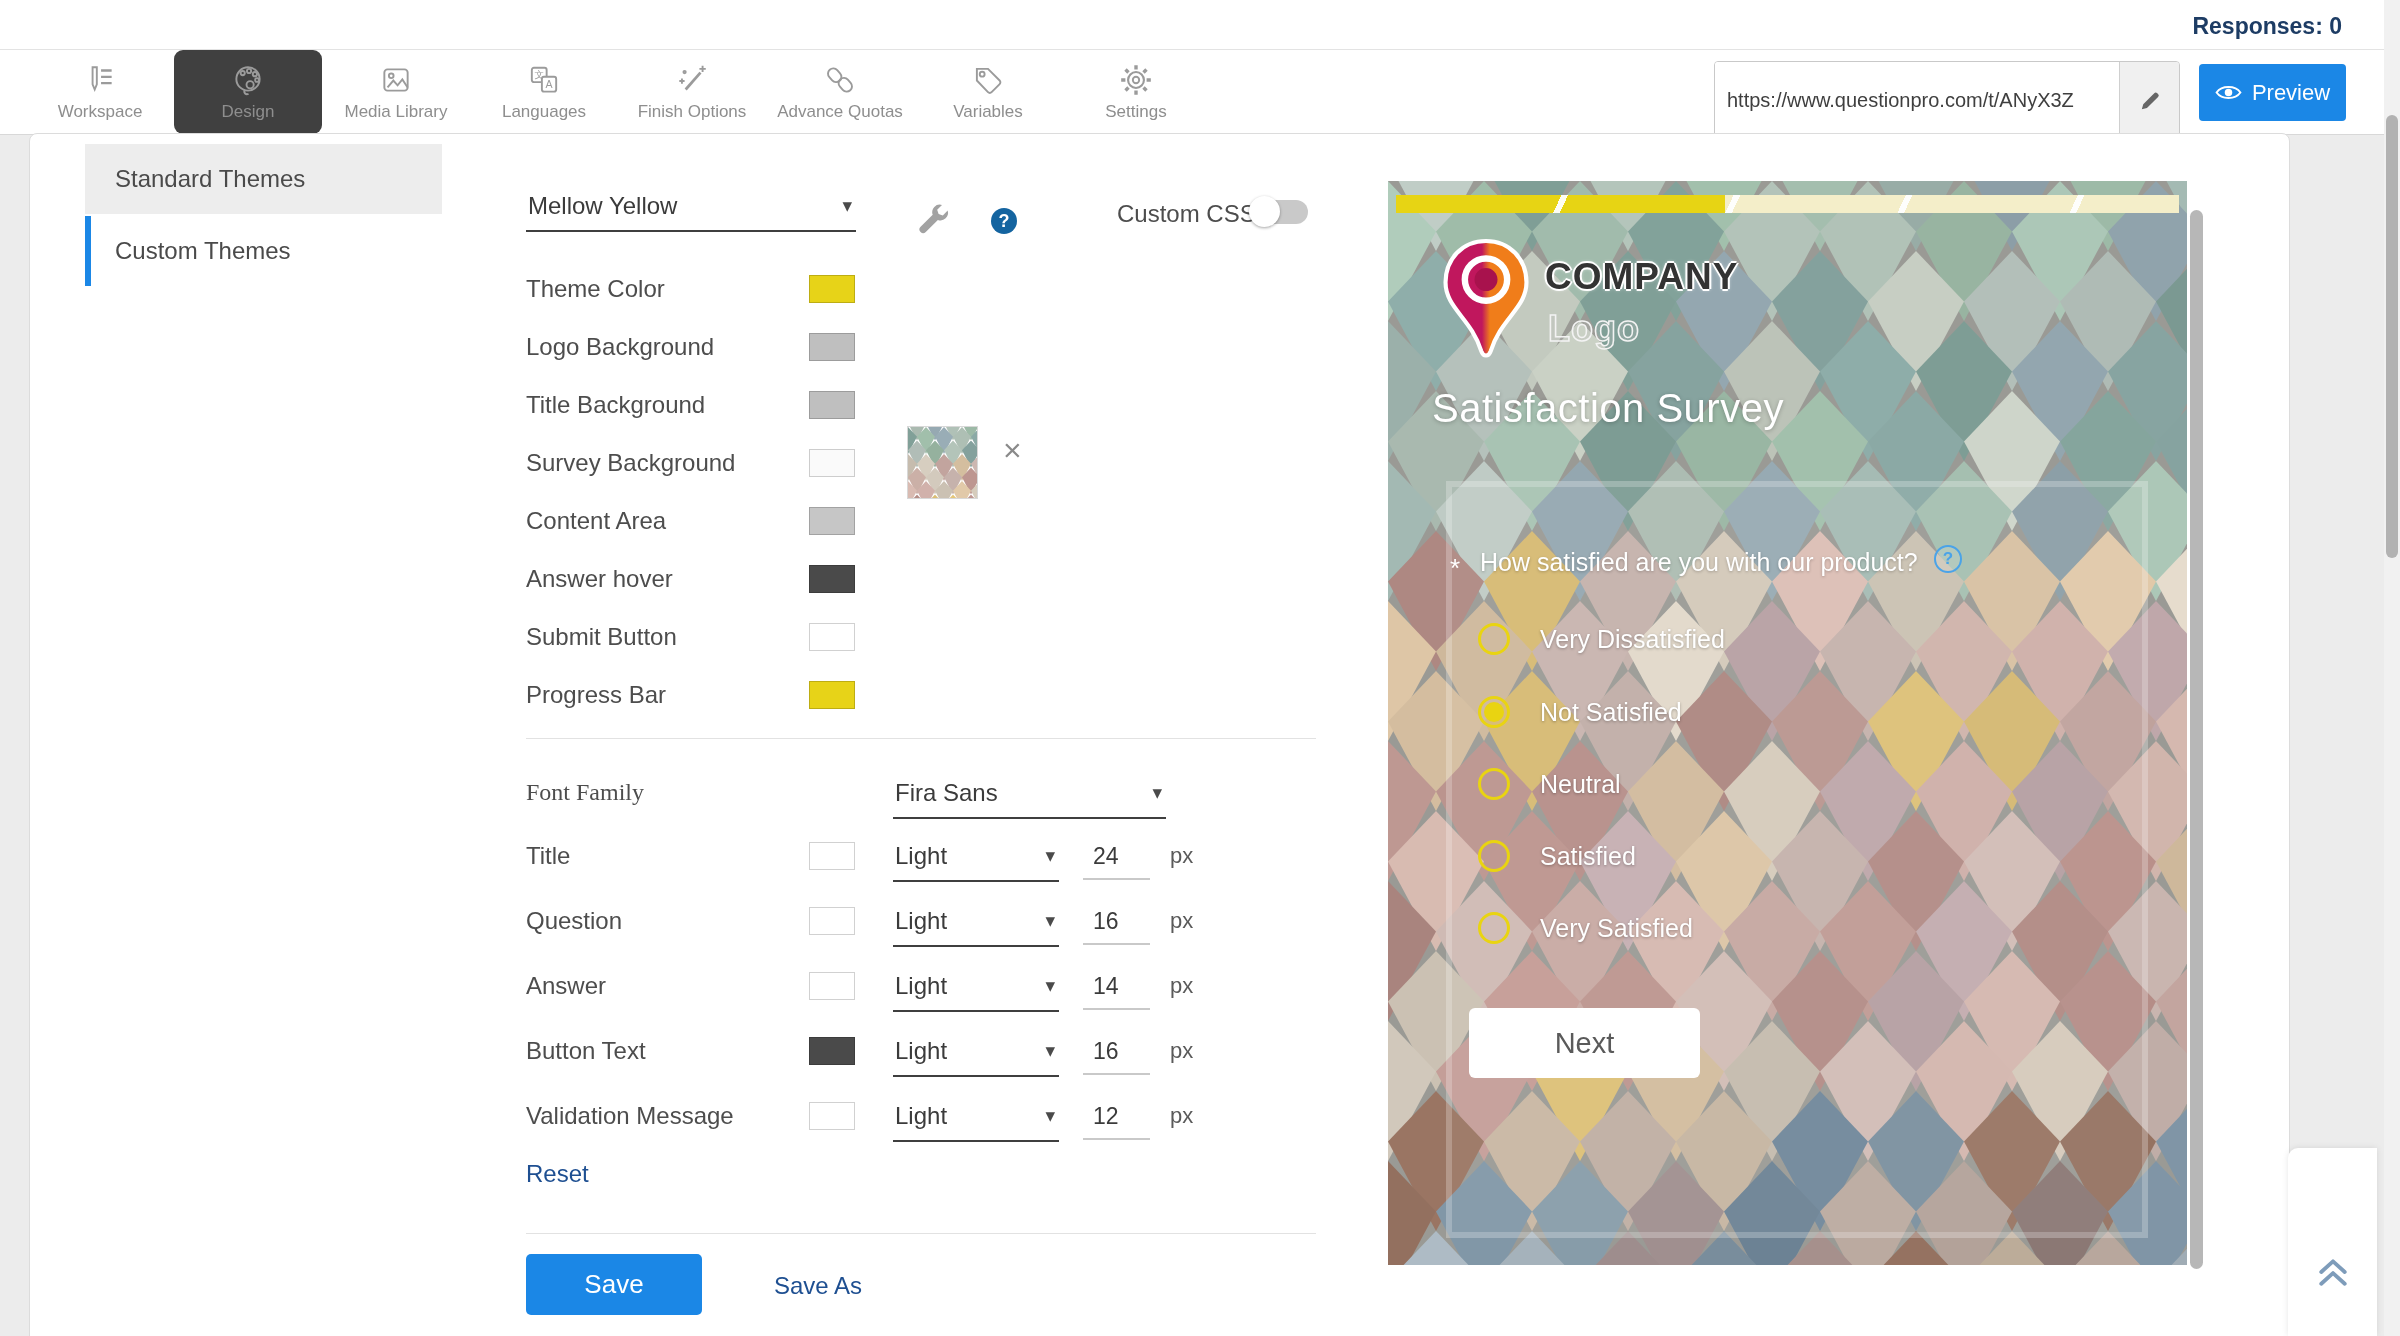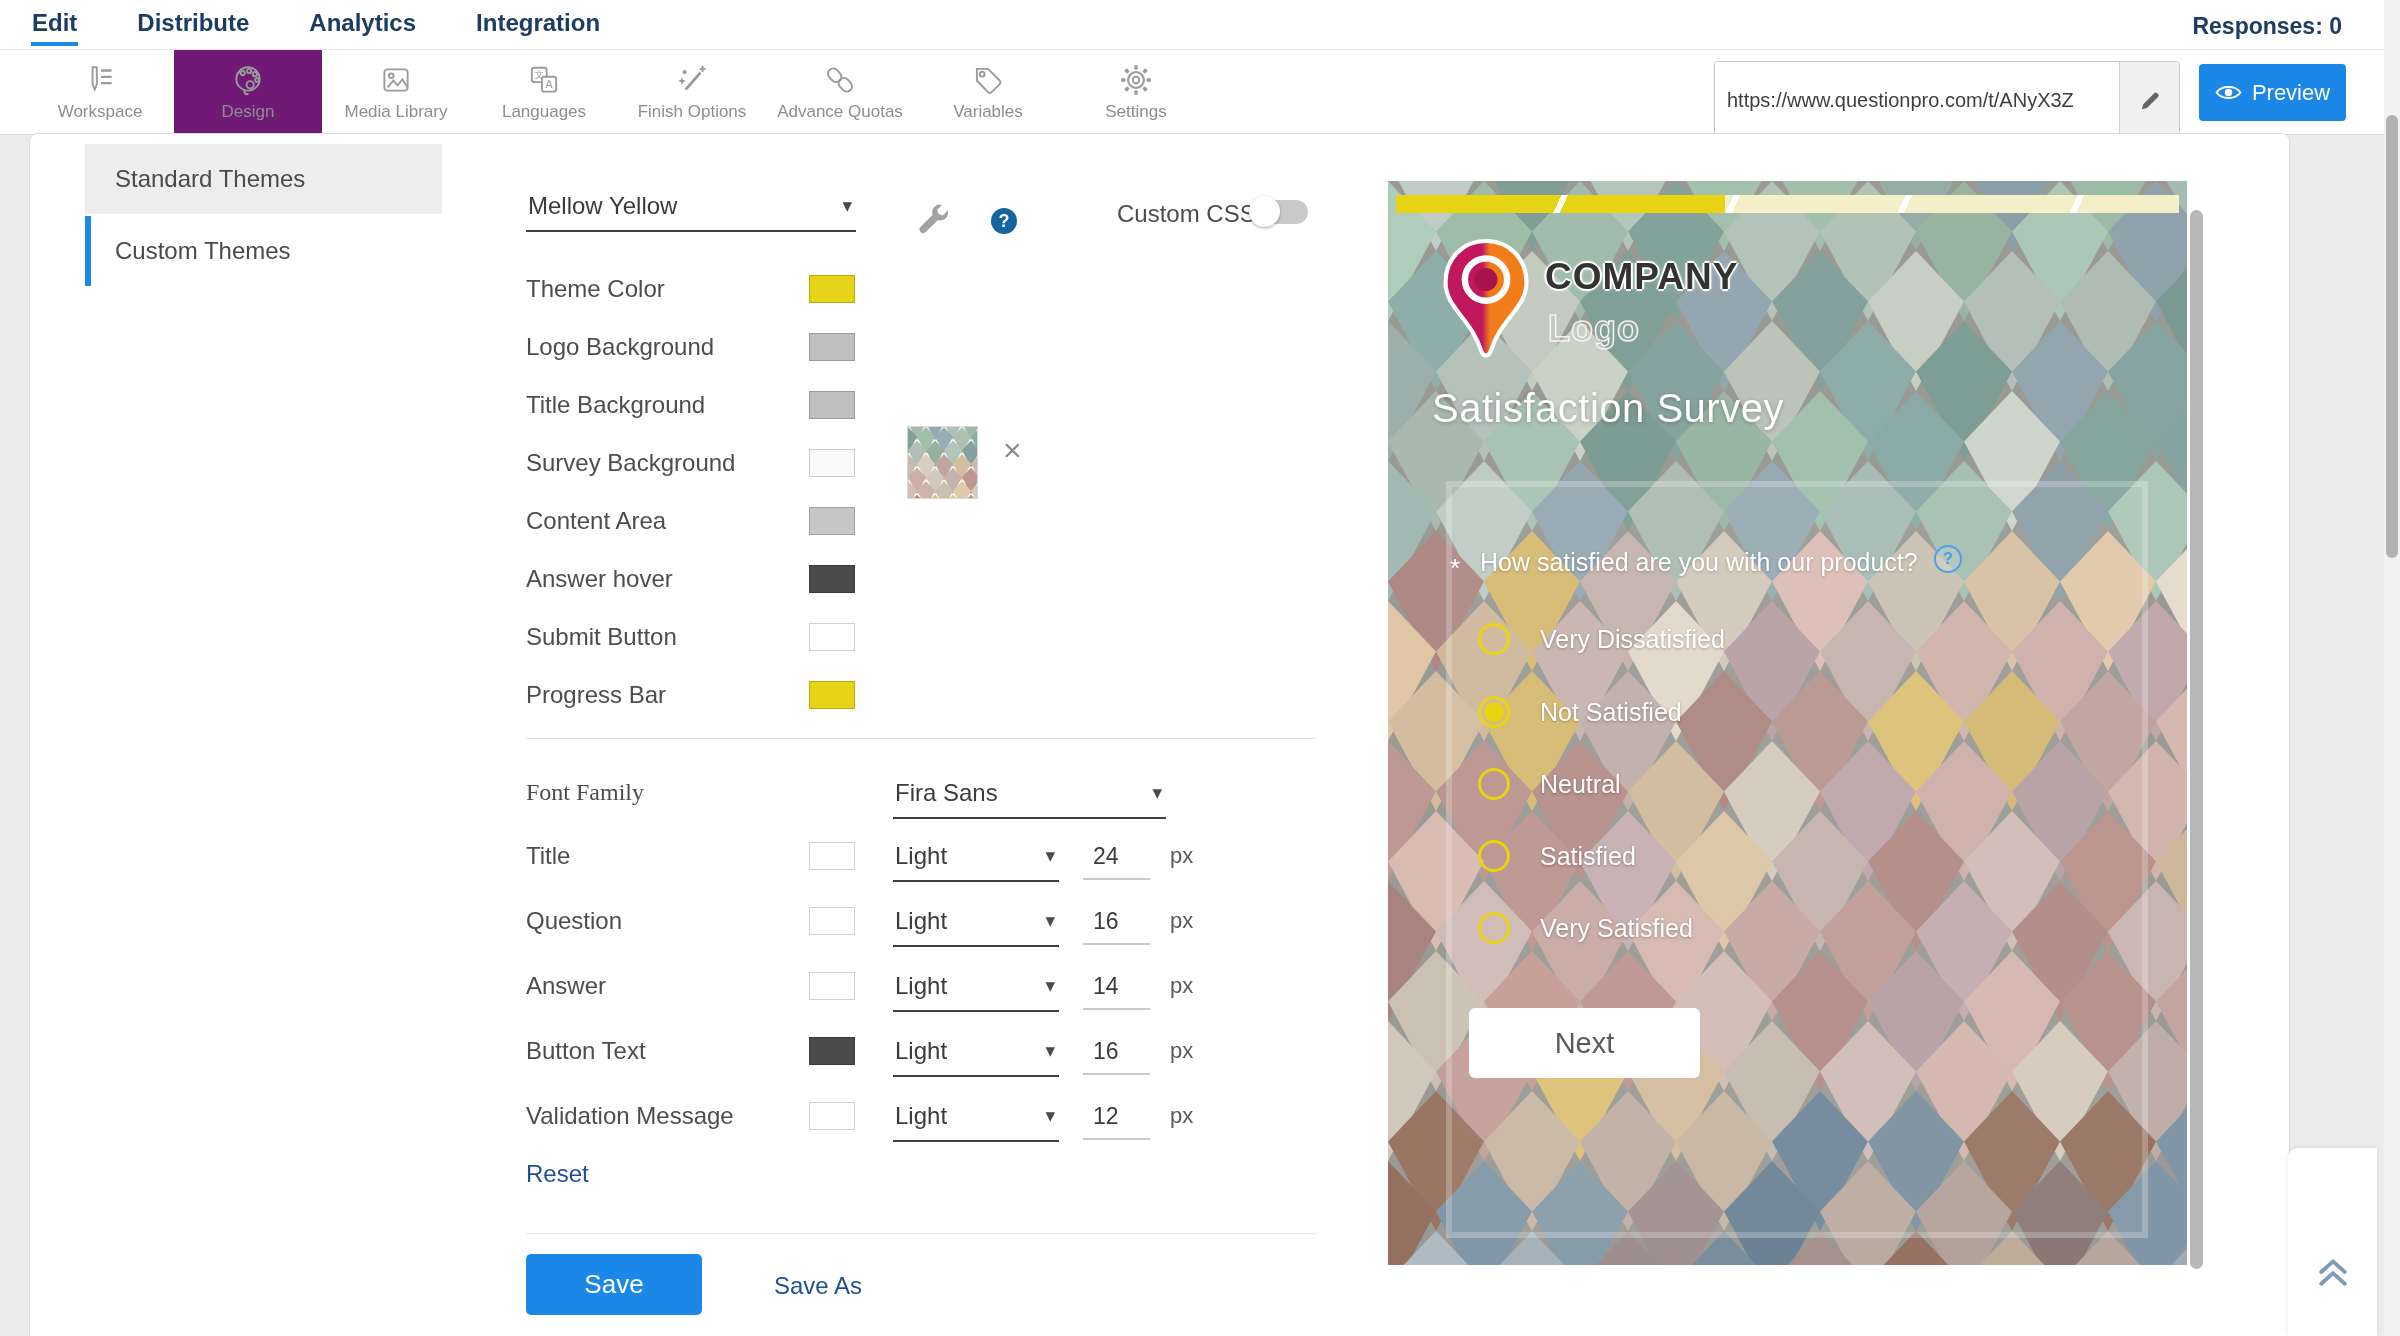--- a/index.html
+++ b/index.html
@@ -15,21 +15,21 @@
               padding:6px 1px 5px; border-bottom:4px solid transparent; }
   .nav-item.active { border-bottom-color:#1b87e6; }
   .nav-responses { position:absolute; right:58px; top:13px; font-size:23px; font-weight:600; color:#1d3c64; }
 
   
   .toolbar { position:absolute; left:0; top:50px; width:2400px; height:85px; background:#fff;
              border-bottom:1px solid #d8d8d8; }
   .tb-items { position:absolute; left:26px; top:0; height:84px; display:flex; }
   .tb-item { width:148px; height:84px; display:flex; flex-direction:column; align-items:center;
              justify-content:center; gap:4px; cursor:pointer; }
-  .tb-item.active { background:#701a75; }
+  .tb-item.active { background:#404040;border-radius:9px; }
   .tb-item svg { width:36px; height:36px; stroke:#9b9b9b; fill:none; stroke-width:1.8; }
   .tb-label { font-size:17px; color:#8e8e8e; white-space:nowrap; }
   .url-box { position:absolute; left:1714px; top:11px; width:466px; height:79px; background:#fff;
              border:1px solid #c9c9c9; border-radius:4px; display:flex; overflow:hidden; }
   .url-input { flex:1; border:none; outline:none; font-size:20px; color:#3f3f3f; padding:0 12px;
                font-family:"Liberation Sans", sans-serif; background:#fff; }
   .url-edit { width:60px; background:#f0f0f0; border-left:1px solid #cfcfcf; display:flex;
               align-items:center; justify-content:center; cursor:pointer; }
   .preview-btn { position:absolute; left:2199px; top:14px; width:147px; height:57px; background:#1b87e6;
                  border:none; border-radius:4px; color:#fff; font-size:22px; display:flex; gap:10px;
@@ -119,26 +119,20 @@
                   border-radius:10px 0 0 0; box-shadow:0 0 6px rgba(0,0,0,0.10); }
   .corner-panel svg { position:absolute; left:25px; top:108px; cursor:pointer; }
   .pg-track { position:absolute; left:2384px; top:0; width:16px; height:1336px; background:#f1f1f1; }
   .pg-thumb { position:absolute; left:2386px; top:115px; width:12px; height:443px; background:#b2b2b2;
               border-radius:6px; cursor:grab; }
 </style>
 </head>
 <body>
 
 <div class="navbar">
-  <div class="nav-items">
-    <a class="nav-item active">Edit</a>
-    <a class="nav-item">Distribute</a>
-    <a class="nav-item">Analytics</a>
-    <a class="nav-item">Integration</a>
-  </div>
   <div class="nav-responses">Responses: 0</div>
 </div>
 
 <div class="toolbar">
   <div class="tb-items">
     <div class="tb-item">
       <svg viewBox="0 0 34 34">
         <path d="M10 5 h4 v16 l-2 5 -2-5 z"></path>
           <path d="M18 8 H28 M18 14 H28 M18 20 H28" stroke-width="2.2"></path>
       </svg>

